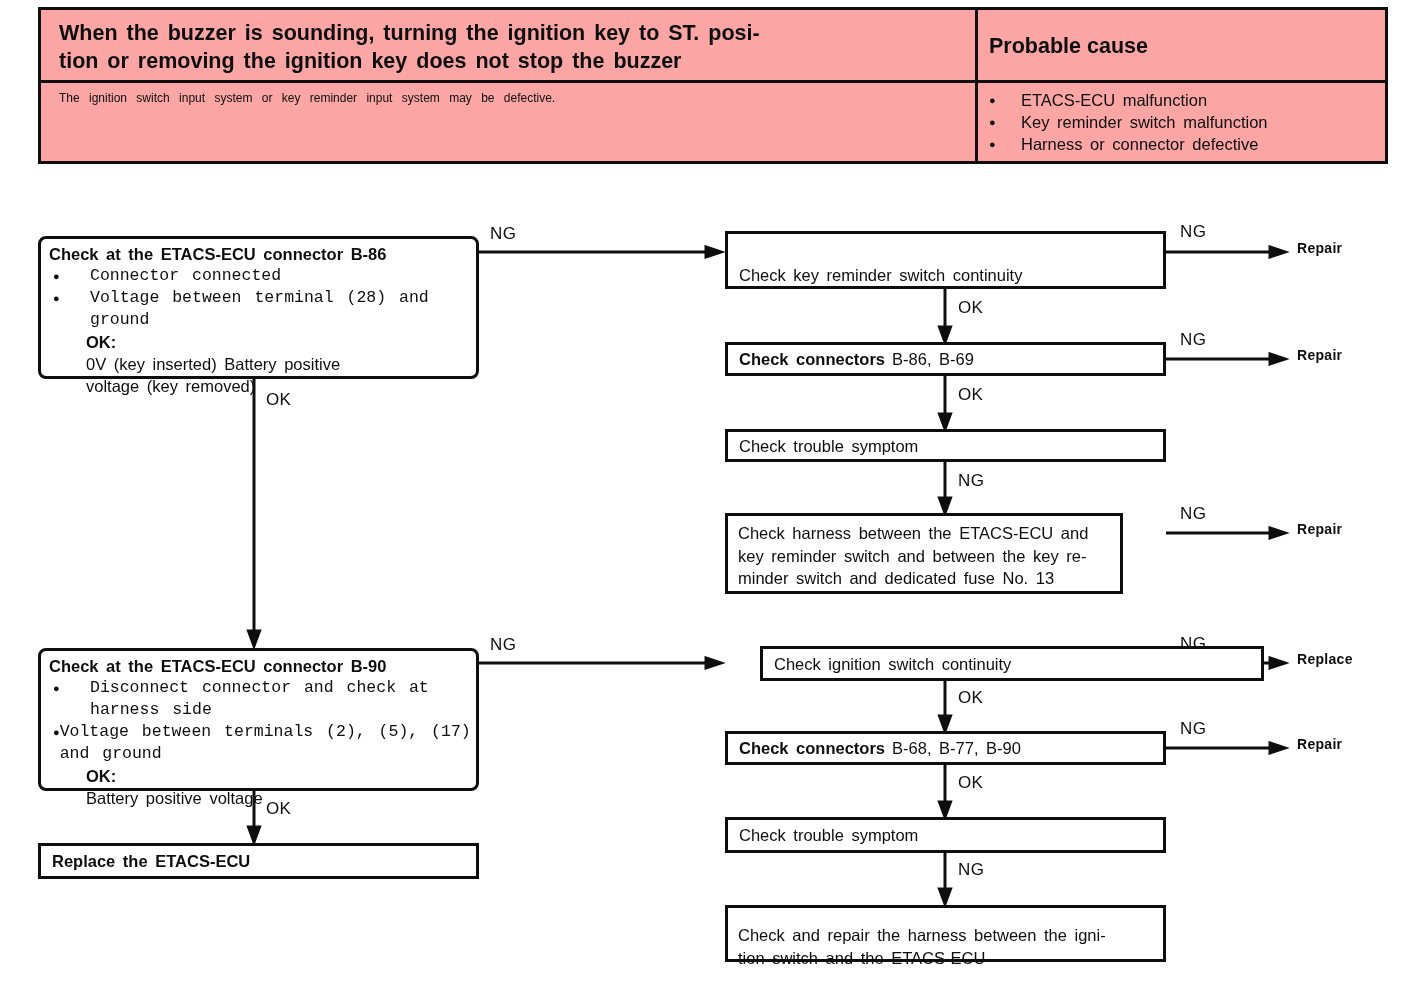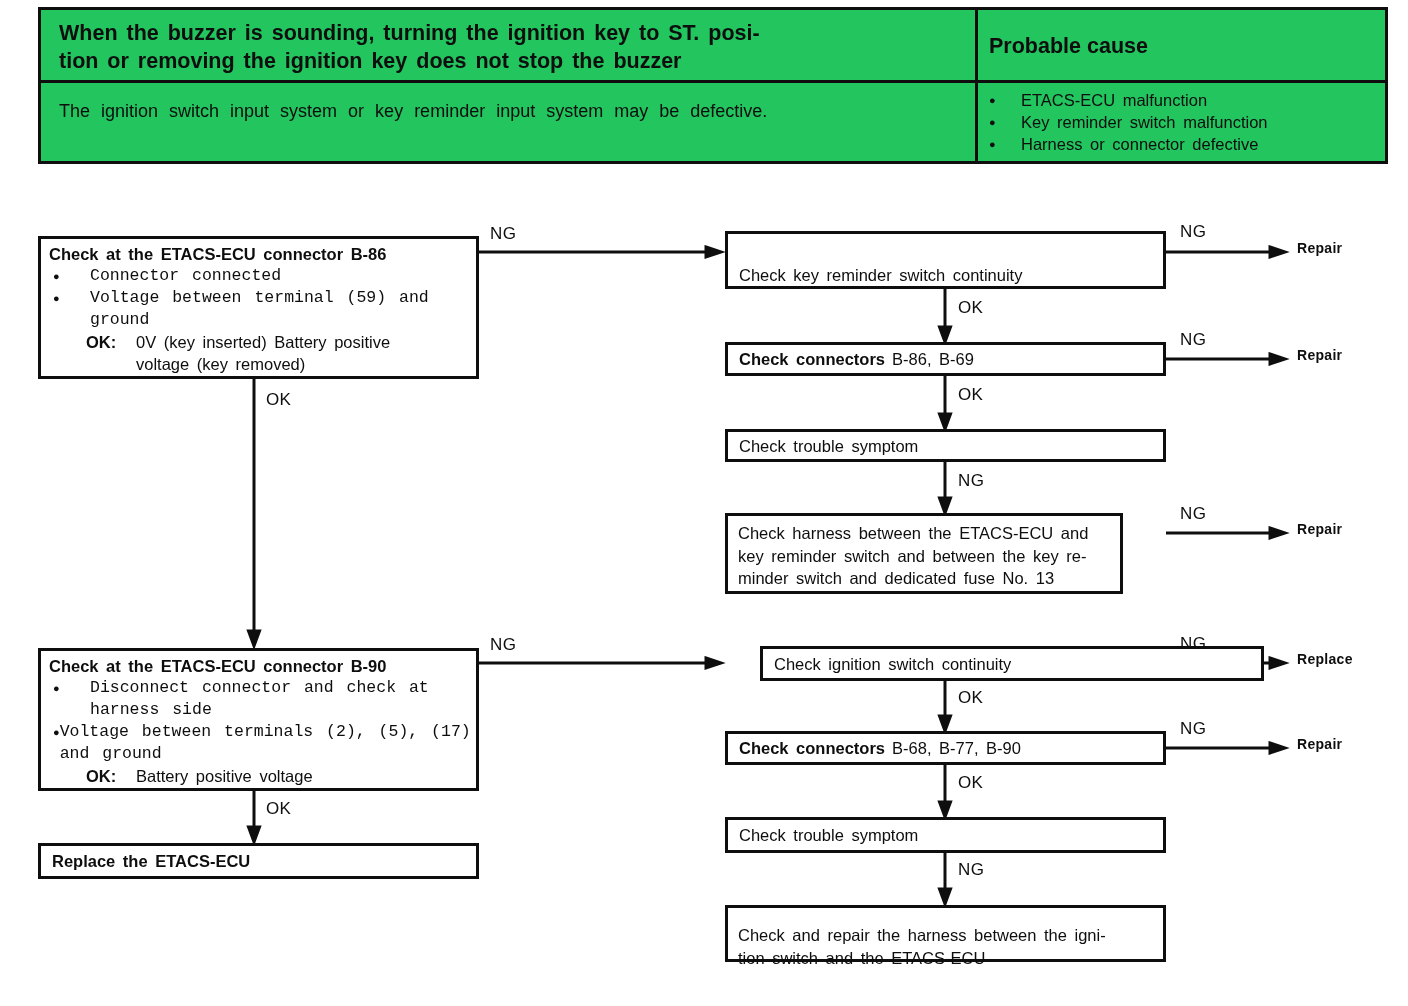--- a/index.html
+++ b/index.html
@@ -1,39 +1,39 @@
 <!DOCTYPE html>
 <html><head>
 <meta charset="utf-8">
 <style>
   html,body{margin:0;padding:0;background:#fff;}
   .page{position:relative;width:1408px;height:1006px;background:#ffffff;
         font-family:"Liberation Sans",sans-serif;color:#0e0e0e;overflow:hidden;}
   
   .hdr{position:absolute;left:38px;top:7px;width:1350px;height:157px;
-       border:3px solid #0e0e0e;box-sizing:border-box;background:#22c55e;}
+       border:3px solid #0e0e0e;box-sizing:border-box;background:#fca5a5;}
   .hdr .vdiv{position:absolute;left:934px;top:0;width:3px;height:100%;background:#0e0e0e;}
   .hdr .hdiv{position:absolute;left:0;top:70px;width:100%;height:3px;background:#0e0e0e;}
   .problem{position:absolute;left:18px;top:9px;font-size:21.5px;font-weight:bold;
            line-height:28px;word-spacing:3px;}
   .pctitle{position:absolute;left:948px;top:24px;font-size:21.5px;font-weight:bold;}
-  .descr{position:absolute;left:18px;top:91px;font-size:18px;word-spacing:6px;}
+  .descr{position:absolute;left:18px;top:81px;font-size:12px;word-spacing:6px;}
   .causes{position:absolute;left:948px;top:79px;font-size:16.5px;line-height:22px;word-spacing:3px;}
   .cause{display:flex;}
   .nowrap{white-space:nowrap;}
   
   .box{position:absolute;border:3px solid #0e0e0e;background:#fff;box-sizing:border-box;
        font-size:16.5px;line-height:22px;word-spacing:3px;}
-  .lbox{padding:4px 6px 0 8px;}
+  .lbox{padding:4px 6px 0 8px;border-radius:8px;}
   .btitle{font-weight:bold;white-space:nowrap;}
   .li{display:flex;}
   .blt{width:37px;padding-left:4px;font-size:11px;line-height:22px;}
   .bltsm{width:32px;font-size:11px;line-height:22px;}
   .litxt div{white-space:nowrap;font-family:Liberation Mono, monospace;}
-  .okrow{display:flex;margin-left:37px;}
+  .okrow{display:flex;margin-left:37px;flex-direction:column;}
   .okkey{font-weight:bold;width:50px;}
   .oktxt div{white-space:nowrap;}
   .rbox{display:flex;align-items:center;padding-left:11px;}
   .rtop{align-items:flex-end;padding-top:7px;}
   .rmulti{display:block;padding:6px 10px;}
   .rmulti div{white-space:nowrap;}
   .rrest{margin-left:7px;}
   
   .lab{position:absolute;font-size:17px;letter-spacing:.4px;white-space:nowrap;}
   .endlab{position:absolute;font-size:14px;font-weight:bold;letter-spacing:.3px;white-space:nowrap;}
@@ -123,21 +123,21 @@
     <div class="btitle">Check at the ETACS-ECU connector B-86</div>
     <div class="li">
       <span class="blt">●</span>
       <div class="litxt">
           <div>Connector connected</div>
         </div>
     </div>
     <div class="li">
       <span class="blt">●</span>
       <div class="litxt">
-        <div>Voltage between terminal (59) and</div>
+        <div>Voltage between terminal (28) and</div>
         <div>ground</div>
       </div>
     </div>
     <div class="okrow">
       <span class="okkey">OK:</span>
       <div class="oktxt">
         <div>0V (key inserted) Battery positive</div>
         <div>voltage (key removed)</div>
       </div>
     </div>

